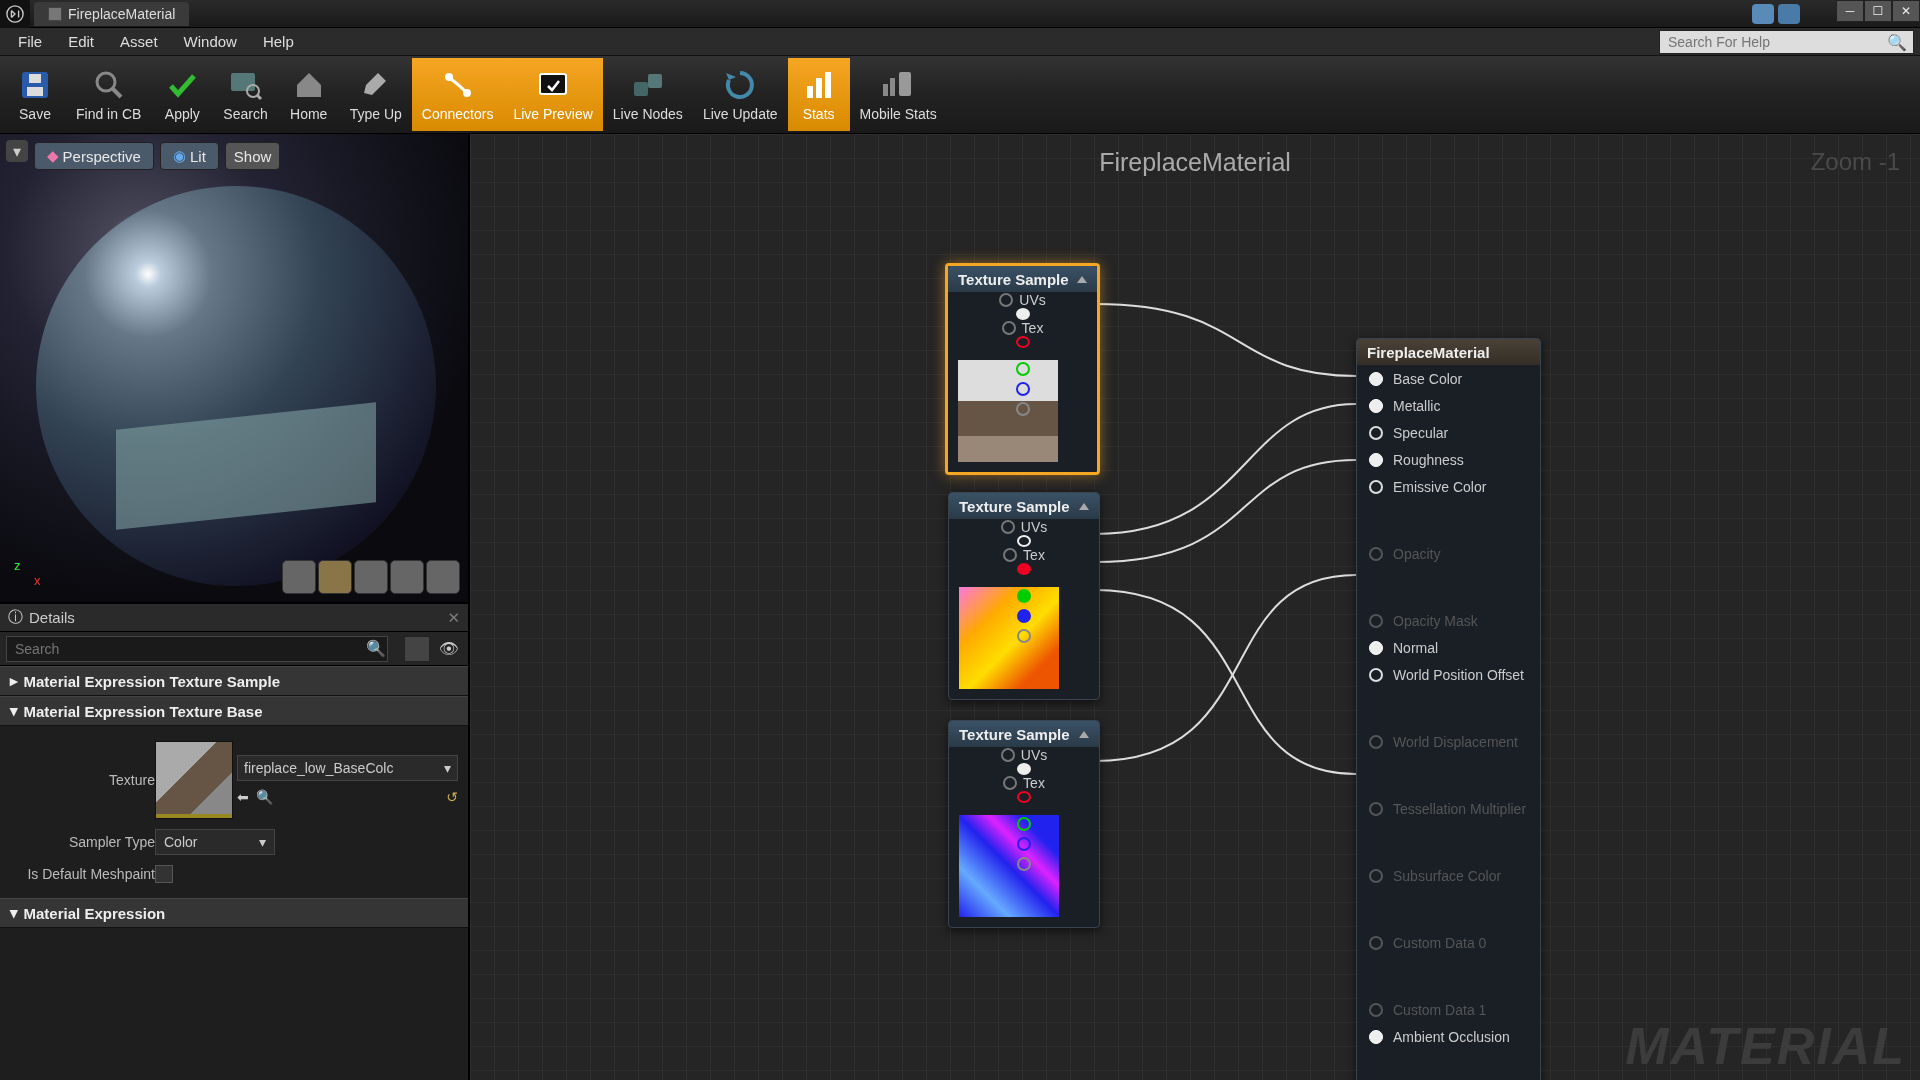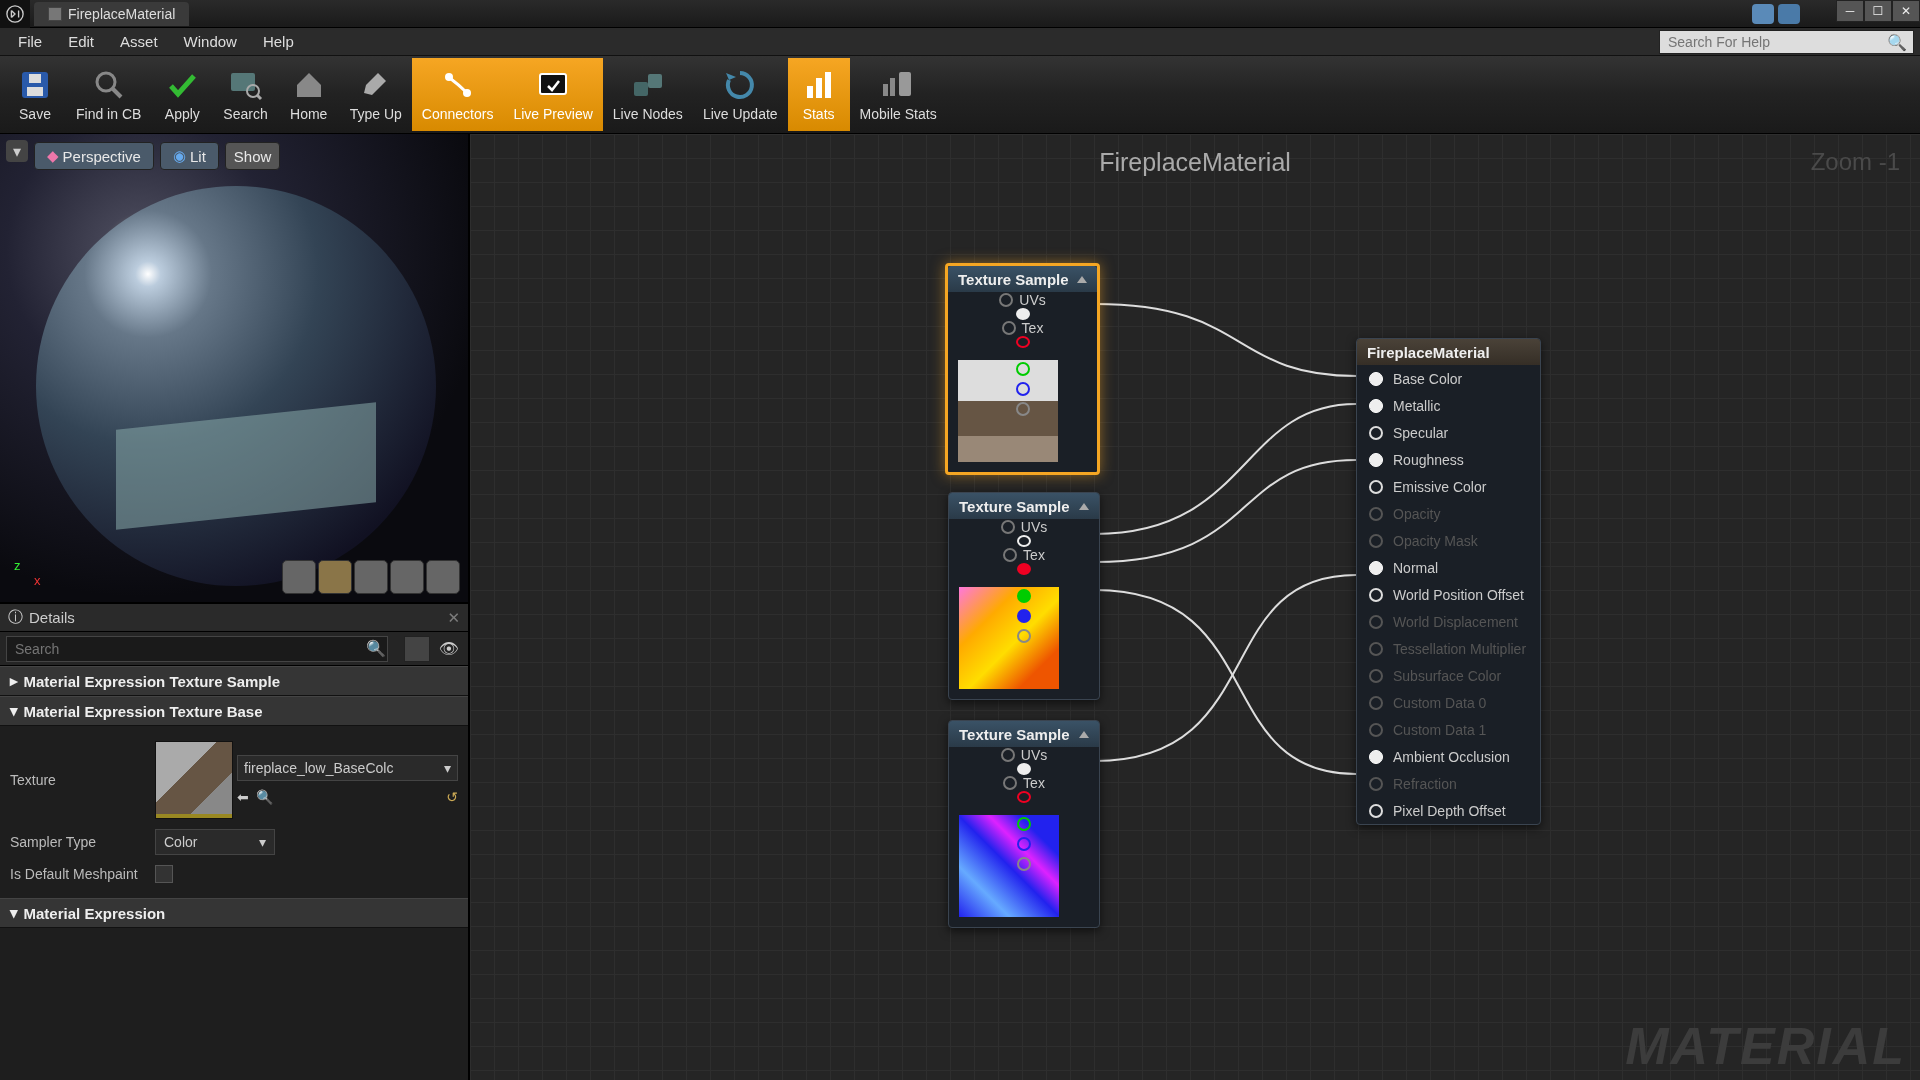--- a/index.html
+++ b/index.html
@@ -37,21 +37,21 @@
 .pvicon.sel { background:#8a7548;}
 .axis { position:absolute; bottom:14px; left:14px; font-size:13px; }
 
 
 .details-tab { height:28px; background:#2a2a2a; display:flex; align-items:center; padding:0 8px; font-size:15px; gap:6px; border-bottom:1px solid #000;}
 .details-close { margin-left:auto; opacity:.5; }
 .search-row { height:34px; background:#252525; display:flex; align-items:center; padding:0 6px; gap:6px; border-bottom:1px solid #000;}
 .search-row input { flex:1; height:26px; background:#1a1a1a; border:1px solid #444; color:#888; padding:0 8px; font-size:14px; outline:none;}
 .det-section { background:#353535; padding:5px 10px; font-size:15px; color:#eee; border-top:1px solid #444; border-bottom:1px solid #111; font-weight:bold; display:flex; align-items:center; gap:6px;}
 .det-body { padding:10px; background:#1e1e1e; font-size:14px; }
-.det-row { display:flex; align-items:center; padding:5px 0; }
+.det-row { display:flex; align-items:center; padding:5px 0;text-align:right; }
 .det-label { width:145px; color:#bbb; }
 .tex-thumb { width:78px; height:78px; background:linear-gradient(135deg,#aaa 40%,#654 40%,#654 70%,#888 70%); border:1px solid #111; position:relative;}
 .tex-thumb::after{content:"";position:absolute;bottom:0;left:0;right:0;height:4px;background:#982;}
 .tex-info { margin-left:4px; flex:1; }
 .tex-name-row{ display:flex; align-items:center; background:#2a2a2a; border:1px solid #444; height:26px; padding:0 6px; font-size:14px;}
 .tex-tools { display:flex; gap:8px; margin-top:8px; }
 .dropdown { height:26px; background:#2a2a2a; border:1px solid #444; padding:0 8px; min-width:120px; display:flex; align-items:center; justify-content:space-between; font-size:14px;}
 .checkbox { width:18px; height:18px; background:#333; border:1px solid #555;}
 .textinput { flex:1; height:26px; background:#ccc; border:1px solid #333; }
 
@@ -78,21 +78,21 @@
 .pin.out-a{ background:#888; border-color:#888;}
 .pin.hollow{ background:transparent;}
 .node-preview { margin:4px 10px 10px; height:102px; background:#444;}
 .np1 { background:linear-gradient(to bottom,#ddd 40%,#654 40%,#654 75%,#987 75%);}
 .np2 { background:linear-gradient(135deg,#f7d 0%,#fa0 30%,#fd0 55%,#e50 80%); }
 .np3 { background:linear-gradient(45deg,#22e 0%,#6af 25%,#22e 50%,#d2f 65%,#22e 80%);}
 
 .mat-row { height:27px; display:flex; align-items:center; padding:0 12px; font-size:14px; gap:10px;}
 .mat-pin { width:14px; height:14px; border-radius:50%; background:#eee; border:1px solid #fff;}
 .mat-pin.ring { background:transparent; border:2px solid #ddd;}
-.mat-row.disabled { color:#555;}
+.mat-row.disabled { color:#555;margin-top:40px;}
 .mat-row.disabled .mat-pin { background:transparent; border:2px solid #555;}
 
 svg.wires { position:absolute; top:0; left:0; width:100%; height:100%; pointer-events:none;}
 svg.wires path { stroke:#ddd; stroke-width:2; fill:none;}
 
 .tri { width:0; height:0; border-left:5px solid transparent; border-right:5px solid transparent; border-bottom:7px solid #aaa;}
 .bubble{width:22px;height:20px;background:#5a8ab8;border-radius:4px;}
 </style>
 </head>
 <body>

